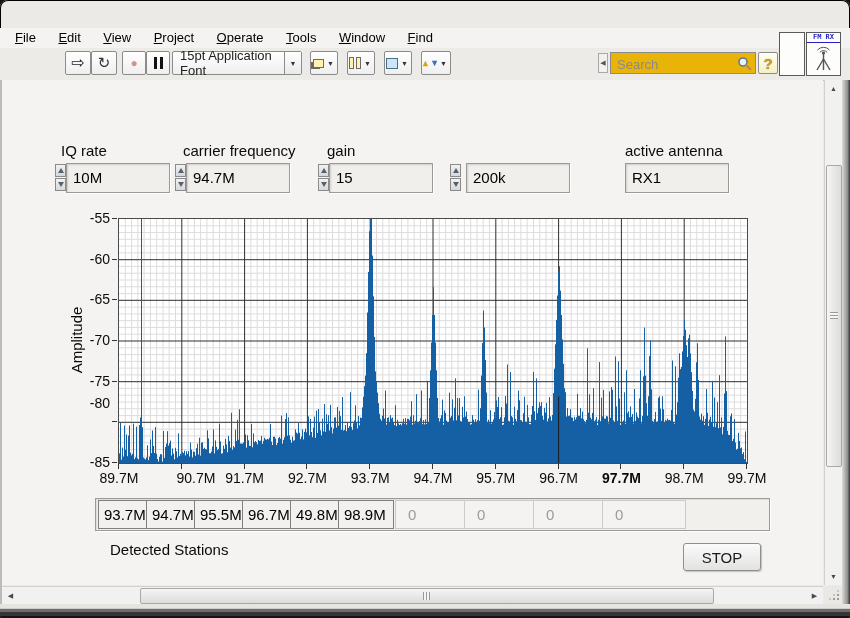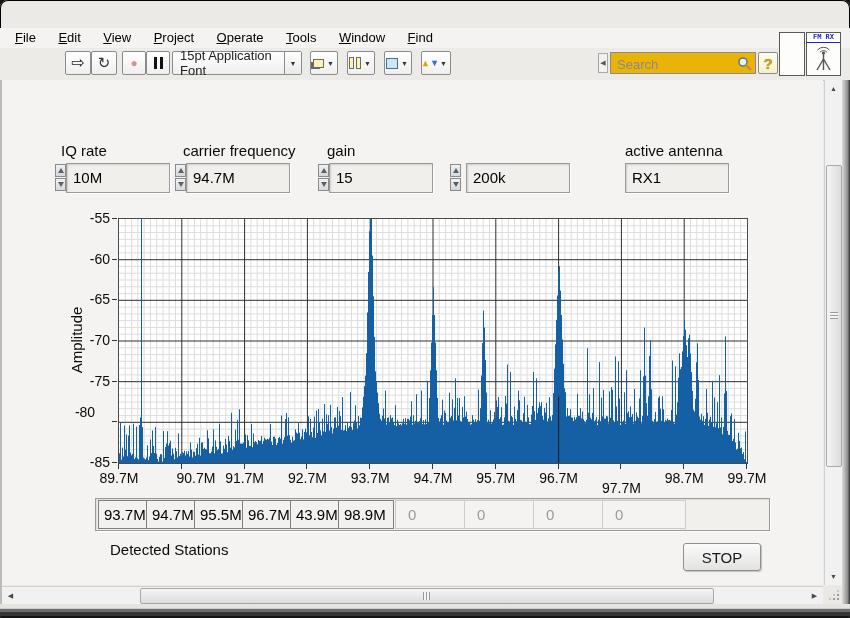--- a/index.html
+++ b/index.html
@@ -262,61 +262,61 @@
             <path d="M62.8 0V244M125.6 0V244M188.4 0V244M251.2 0V244M314.0 0V244M376.8 0V244M439.6 0V244M502.4 0V244M565.2 0V244M0 40.7H628M0 81.3H628M0 122.0H628M0 162.7H628M0 203.3H628" stroke="#2E2E2E" stroke-width="1" fill="none"></path>
             <path d="M0.5 244V234.4M1.5 244V203.8M2.5 244V240.7M3.5 244V228.6M4.5 244V237.6M5.5 244V206.6M6.5 244V230.7M7.5 244V215.5M8.5 244V237.2M9.5 244V216.6M10.5 244V206.4M11.5 244V233.7M12.5 244V236.4M13.5 244V234.8M14.5 244V204.6M15.5 244V240.1M16.5 244V238.3M17.5 244V207.6M18.5 244V239.3M19.5 244V240.4M20.5 244V206.0M21.5 244V198.5M22.5 244V0.0M23.5 244V208.2M24.5 244V238.6M25.5 244V239.5M26.5 244V240.5M27.5 244V238.5M28.5 244V226.3M29.5 244V241.1M30.5 244V237.6M31.5 244V220.5M32.5 244V234.1M33.5 244V211.4M34.5 244V226.9M35.5 244V234.0M36.5 244V208.1M37.5 244V234.7M38.5 244V240.0M39.5 244V242.5M40.5 244V237.9M41.5 244V235.1M42.5 244V235.4M43.5 244V242.6M44.5 244V212.0M45.5 244V238.9M46.5 244V228.0M47.5 244V224.6M48.5 244V212.2M49.5 244V226.6M50.5 244V224.2M51.5 244V221.6M52.5 244V236.5M53.5 244V229.4M54.5 244V234.6M55.5 244V240.3M56.5 244V228.8M57.5 244V232.3M58.5 244V238.5M59.5 244V214.4M60.5 244V237.1M61.5 244V234.9M62.5 244V236.5M63.5 244V233.0M64.5 244V234.1M65.5 244V231.7M66.5 244V236.4M67.5 244V232.3M68.5 244V234.9M69.5 244V232.1M70.5 244V237.6M71.5 244V223.6M72.5 244V230.6M73.5 244V238.4M74.5 244V232.5M75.5 244V233.0M76.5 244V236.7M77.5 244V229.2M78.5 244V224.7M79.5 244V235.5M80.5 244V218.7M81.5 244V236.7M82.5 244V223.7M83.5 244V223.2M84.5 244V229.9M85.5 244V228.7M86.5 244V230.1M87.5 244V230.4M88.5 244V211.3M89.5 244V219.3M90.5 244V234.2M91.5 244V234.3M92.5 244V232.5M93.5 244V227.5M94.5 244V210.4M95.5 244V234.4M96.5 244V221.4M97.5 244V227.8M98.5 244V231.1M99.5 244V229.9M100.5 244V204.6M101.5 244V222.4M102.5 244V234.5M103.5 244V234.3M104.5 244V226.6M105.5 244V229.8M106.5 244V219.9M107.5 244V225.4M108.5 244V233.2M109.5 244V216.9M110.5 244V221.9M111.5 244V228.6M112.5 244V193.8M113.5 244V230.8M114.5 244V227.1M115.5 244V228.4M116.5 244V210.7M117.5 244V221.9M118.5 244V200.9M119.5 244V220.8M120.5 244V190.3M121.5 244V224.5M122.5 244V224.6M123.5 244V224.6M124.5 244V223.4M125.5 244V222.7M126.5 244V215.5M127.5 244V228.6M128.5 244V216.2M129.5 244V221.3M130.5 244V226.9M131.5 244V226.9M132.5 244V204.9M133.5 244V228.3M134.5 244V214.4M135.5 244V223.3M136.5 244V222.0M137.5 244V223.2M138.5 244V225.4M139.5 244V221.0M140.5 244V221.9M141.5 244V221.7M142.5 244V216.9M143.5 244V224.8M144.5 244V221.9M145.5 244V218.7M146.5 244V220.3M147.5 244V220.7M148.5 244V219.8M149.5 244V220.4M150.5 244V218.7M151.5 244V205.0M152.5 244V222.6M153.5 244V226.1M154.5 244V217.8M155.5 244V217.7M156.5 244V219.5M157.5 244V226.1M158.5 244V224.1M159.5 244V219.0M160.5 244V217.9M161.5 244V219.7M162.5 244V196.6M163.5 244V224.7M164.5 244V220.8M165.5 244V218.3M166.5 244V200.1M167.5 244V194.1M168.5 244V216.6M169.5 244V198.4M170.5 244V216.3M171.5 244V220.7M172.5 244V223.8M173.5 244V217.7M174.5 244V221.7M175.5 244V221.2M176.5 244V210.4M177.5 244V213.6M178.5 244V214.7M179.5 244V204.1M180.5 244V213.7M181.5 244V220.2M182.5 244V217.6M183.5 244V210.4M184.5 244V220.4M185.5 244V212.8M186.5 244V209.7M187.5 244V213.4M188.5 244V208.9M189.5 244V197.4M190.5 244V216.3M191.5 244V200.0M192.5 244V213.0M193.5 244V218.2M194.5 244V208.6M195.5 244V197.6M196.5 244V218.8M197.5 244V191.6M198.5 244V214.0M199.5 244V190.0M200.5 244V203.7M201.5 244V211.4M202.5 244V216.4M203.5 244V199.6M204.5 244V212.4M205.5 244V185.0M206.5 244V212.8M207.5 244V195.2M208.5 244V205.0M209.5 244V196.2M210.5 244V211.5M211.5 244V185.8M212.5 244V208.1M213.5 244V214.5M214.5 244V209.6M215.5 244V198.5M216.5 244V198.4M217.5 244V208.6M218.5 244V188.0M219.5 244V206.7M220.5 244V191.9M221.5 244V197.2M222.5 244V210.9M223.5 244V178.0M224.5 244V211.5M225.5 244V210.9M226.5 244V206.0M227.5 244V212.1M228.5 244V203.7M229.5 244V208.9M230.5 244V207.1M231.5 244V173.2M232.5 244V208.1M233.5 244V210.9M234.5 244V204.3M235.5 244V201.5M236.5 244V186.3M237.5 244V203.1M238.5 244V209.4M239.5 244V197.0M240.5 244V206.3M241.5 244V198.5M242.5 244V198.9M243.5 244V188.4M244.5 244V177.8M245.5 244V167.2M246.5 244V156.6M247.5 244V134.2M248.5 244V93.5M249.5 244V52.9M250.5 244V12.2M251.5 244V0.0M252.5 244V0.0M253.5 244V36.6M254.5 244V77.3M255.5 244V117.9M256.5 244V152.4M257.5 244V163.0M258.5 244V173.6M259.5 244V184.1M260.5 244V194.7M261.5 244V199.8M262.5 244V201.7M263.5 244V196.7M264.5 244V189.5M265.5 244V199.5M266.5 244V171.5M267.5 244V205.6M268.5 244V198.9M269.5 244V198.3M270.5 244V203.8M271.5 244V196.2M272.5 244V199.5M273.5 244V198.5M274.5 244V203.2M275.5 244V206.1M276.5 244V186.3M277.5 244V207.1M278.5 244V200.8M279.5 244V204.4M280.5 244V206.0M281.5 244V204.9M282.5 244V206.4M283.5 244V204.3M284.5 244V199.8M285.5 244V204.7M286.5 244V199.1M287.5 244V205.5M288.5 244V199.8M289.5 244V199.9M290.5 244V201.4M291.5 244V197.6M292.5 244V182.2M293.5 244V205.7M294.5 244V196.3M295.5 244V204.4M296.5 244V201.8M297.5 244V175.2M298.5 244V202.9M299.5 244V204.1M300.5 244V202.0M301.5 244V199.2M302.5 244V171.5M303.5 244V205.2M304.5 244V201.1M305.5 244V205.4M306.5 244V200.4M307.5 244V205.1M308.5 244V161.9M309.5 244V203.3M310.5 244V178.9M311.5 244V151.3M312.5 244V123.6M313.5 244V96.0M314.5 244V68.3M315.5 244V96.0M316.5 244V123.6M317.5 244V151.3M318.5 244V178.9M319.5 244V199.0M320.5 244V202.7M321.5 244V199.4M322.5 244V196.2M323.5 244V180.6M324.5 244V205.7M325.5 244V191.5M326.5 244V194.0M327.5 244V201.5M328.5 244V203.7M329.5 244V203.3M330.5 244V173.6M331.5 244V198.7M332.5 244V196.9M333.5 244V180.4M334.5 244V201.4M335.5 244V188.7M336.5 244V159.4M337.5 244V201.3M338.5 244V179.0M339.5 244V196.4M340.5 244V179.1M341.5 244V201.9M342.5 244V202.8M343.5 244V187.9M344.5 244V198.3M345.5 244V177.3M346.5 244V197.6M347.5 244V192.6M348.5 244V200.0M349.5 244V203.1M350.5 244V203.6M351.5 244V205.7M352.5 244V205.1M353.5 244V196.1M354.5 244V200.7M355.5 244V203.3M356.5 244V200.3M357.5 244V203.7M358.5 244V201.2M359.5 244V170.7M360.5 244V201.8M361.5 244V189.2M362.5 244V156.6M363.5 244V124.1M364.5 244V91.6M365.5 244V108.5M366.5 244V141.0M367.5 244V173.6M368.5 244V203.0M369.5 244V200.6M370.5 244V204.2M371.5 244V191.2M372.5 244V204.5M373.5 244V203.5M374.5 244V200.5M375.5 244V193.0M376.5 244V198.8M377.5 244V181.4M378.5 244V187.9M379.5 244V177.9M380.5 244V200.1M381.5 244V198.2M382.5 244V188.2M383.5 244V206.0M384.5 244V205.5M385.5 244V198.3M386.5 244V177.0M387.5 244V184.6M388.5 244V145.6M389.5 244V201.8M390.5 244V202.6M391.5 244V152.9M392.5 244V197.1M393.5 244V198.4M394.5 244V205.8M395.5 244V187.6M396.5 244V199.8M397.5 244V202.4M398.5 244V191.1M399.5 244V171.6M400.5 244V181.3M401.5 244V201.0M402.5 244V201.4M403.5 244V203.5M404.5 244V194.2M405.5 244V177.7M406.5 244V202.7M407.5 244V203.5M408.5 244V186.0M409.5 244V198.3M410.5 244V205.1M411.5 244V205.2M412.5 244V195.6M413.5 244V187.0M414.5 244V152.9M415.5 244V192.2M416.5 244V200.9M417.5 244V159.4M418.5 244V194.1M419.5 244V188.8M420.5 244V183.2M421.5 244V187.0M422.5 244V183.2M423.5 244V196.9M424.5 244V200.7M425.5 244V188.8M426.5 244V193.6M427.5 244V183.8M428.5 244V202.5M429.5 244V199.4M430.5 244V178.1M431.5 244V197.4M432.5 244V201.6M433.5 244V195.9M434.5 244V174.1M435.5 244V149.7M436.5 244V125.3M437.5 244V100.9M438.5 244V76.5M439.5 244V52.1M440.5 244V47.2M441.5 244V71.6M442.5 244V96.0M443.5 244V120.4M444.5 244V144.8M445.5 244V169.2M446.5 244V173.2M447.5 244V197.5M448.5 244V189.1M449.5 244V197.1M450.5 244V196.6M451.5 244V190.2M452.5 244V198.4M453.5 244V198.6M454.5 244V202.1M455.5 244V197.8M456.5 244V200.5M457.5 244V198.2M458.5 244V174.9M459.5 244V196.7M460.5 244V196.9M461.5 244V189.1M462.5 244V199.3M463.5 244V192.6M464.5 244V200.2M465.5 244V202.2M466.5 244V204.2M467.5 244V200.9M468.5 244V129.3M469.5 244V193.7M470.5 244V175.3M471.5 244V198.5M472.5 244V200.3M473.5 244V193.9M474.5 244V169.2M475.5 244V202.3M476.5 244V200.8M477.5 244V198.1M478.5 244V206.1M479.5 244V200.8M480.5 244V143.1M481.5 244V202.3M482.5 244V178.7M483.5 244V197.4M484.5 244V170.9M485.5 244V199.5M486.5 244V199.7M487.5 244V197.1M488.5 244V197.4M489.5 244V204.4M490.5 244V172.4M491.5 244V198.7M492.5 244V168.1M493.5 244V170.8M494.5 244V201.4M495.5 244V203.7M496.5 244V137.5M497.5 244V187.4M498.5 244V201.8M499.5 244V142.3M500.5 244V179.6M501.5 244V206.0M502.5 244V200.5M503.5 244V202.9M504.5 244V201.5M505.5 244V173.3M506.5 244V204.7M507.5 244V151.3M508.5 244V194.2M509.5 244V192.4M510.5 244V198.3M511.5 244V187.4M512.5 244V197.8M513.5 244V195.0M514.5 244V204.4M515.5 244V170.0M516.5 244V201.9M517.5 244V193.4M518.5 244V197.6M519.5 244V199.1M520.5 244V179.5M521.5 244V151.3M522.5 244V204.3M523.5 244V196.9M524.5 244V157.4M525.5 244V108.6M526.5 244V156.6M527.5 244V184.2M528.5 244V196.7M529.5 244V177.3M530.5 244V137.1M531.5 244V121.5M532.5 244V170.3M533.5 244V201.8M534.5 244V204.1M535.5 244V200.1M536.5 244V192.9M537.5 244V203.1M538.5 244V202.3M539.5 244V178.8M540.5 244V177.3M541.5 244V189.6M542.5 244V201.8M543.5 244V177.3M544.5 244V190.3M545.5 244V203.9M546.5 244V201.0M547.5 244V201.7M548.5 244V199.6M549.5 244V201.2M550.5 244V200.8M551.5 244V201.7M552.5 244V190.9M553.5 244V141.5M554.5 244V203.2M555.5 244V204.7M556.5 244V147.2M557.5 244V195.5M558.5 244V183.2M559.5 244V158.8M560.5 244V134.4M561.5 244V150.2M562.5 244V147.9M563.5 244V132.4M564.5 244V117.0M565.5 244V101.5M566.5 244V110.8M567.5 244V126.2M568.5 244V138.0M569.5 244V119.3M570.5 244V115.7M571.5 244V134.4M572.5 244V153.1M573.5 244V171.9M574.5 244V190.6M575.5 244V192.5M576.5 244V179.9M577.5 244V143.3M578.5 244V124.3M579.5 244V160.9M580.5 244V197.5M581.5 244V200.5M582.5 244V194.7M583.5 244V201.9M584.5 244V197.2M585.5 244V205.9M586.5 244V199.8M587.5 244V170.0M588.5 244V193.8M589.5 244V207.0M590.5 244V200.7M591.5 244V197.8M592.5 244V203.0M593.5 244V161.9M594.5 244V207.8M595.5 244V178.5M596.5 244V208.3M597.5 244V204.2M598.5 244V183.1M599.5 244V209.2M600.5 244V156.2M601.5 244V208.4M602.5 244V198.5M603.5 244V215.3M604.5 244V207.9M605.5 244V174.4M606.5 244V117.4M607.5 244V172.1M608.5 244V211.9M609.5 244V215.8M610.5 244V216.1M611.5 244V197.3M612.5 244V194.4M613.5 244V222.0M614.5 244V219.8M615.5 244V200.1M616.5 244V223.5M617.5 244V230.6M618.5 244V229.7M619.5 244V213.8M620.5 244V221.9M621.5 244V229.3M622.5 244V228.5M623.5 244V235.0M624.5 244V233.1M625.5 244V240.2M626.5 244V212.5M627.5 244V242.9" stroke="#155FA5" stroke-width="1" fill="none"></path>
             <path d="M439.6 177.3V244" stroke="#1A1A1A" stroke-width="1" fill="none"></path>
           </svg></div>
 
     <div class="stations">
       <div class="st-cell" style="left:2px;">93.7M</div>
       <div class="st-cell" style="left:50px;">94.7M</div>
       <div class="st-cell" style="left:98px;">95.5M</div>
       <div class="st-cell" style="left:146px;">96.7M</div>
-      <div class="st-cell" style="left:194px;">43.9M</div>
+      <div class="st-cell" style="left:194px;">49.8M</div>
       <div class="st-cell" style="left:242px;">98.9M</div>
       <div class="st-cell empty" style="left:299px;">0</div>
       <div class="st-cell empty" style="left:368px;">0</div>
       <div class="st-cell empty" style="left:437px;">0</div>
       <div class="st-cell empty" style="left:506px;">0</div>
     </div>
     <div class="stations-label">Detected Stations</div>
 
     <div class="stop-btn">STOP</div>
   <div class="y-tick-label" style="left: 58px; top: 130px;">-55</div>
         <div class="tickmark" style="left: 110px; top: 138px; width: 5px; height: 1px;"></div>
         <div class="y-tick-label" style="left: 58px; top: 170.667px;">-60</div>
         <div class="tickmark" style="left: 110px; top: 178.667px; width: 5px; height: 1px;"></div>
         <div class="y-tick-label" style="left: 58px; top: 211.333px;">-65</div>
         <div class="tickmark" style="left: 110px; top: 219.333px; width: 5px; height: 1px;"></div>
         <div class="y-tick-label" style="left: 58px; top: 252px;">-70</div>
         <div class="tickmark" style="left: 110px; top: 260px; width: 5px; height: 1px;"></div>
         <div class="y-tick-label" style="left: 58px; top: 292.667px;">-75</div>
         <div class="tickmark" style="left: 110px; top: 300.667px; width: 5px; height: 1px;"></div>
-        <div class="y-tick-label" style="left: 58px; top: 324px; text-align: center;">-80</div>
+        <div class="y-tick-label" style="left: 58px; top: 315px;">-80</div>
         <div class="tickmark" style="left: 110px; top: 341.333px; width: 5px; height: 1px;"></div>
         <div class="y-tick-label" style="left: 58px; top: 374px;">-85</div>
         <div class="tickmark" style="left: 110px; top: 382px; width: 5px; height: 1px;"></div>
         <div class="x-tick-label" style="left: 89px; top: 390px;">89.7M</div>
         <div class="tickmark" style="left: 116px; top: 384px; width: 1px; height: 5px;"></div>
         <div class="x-tick-label" style="left: 166px; top: 390px;">90.7M</div>
         <div class="tickmark" style="left: 178.8px; top: 384px; width: 1px; height: 5px;"></div>
         <div class="x-tick-label" style="left: 214.6px; top: 390px;">91.7M</div>
         <div class="tickmark" style="left: 241.6px; top: 384px; width: 1px; height: 5px;"></div>
         <div class="x-tick-label" style="left: 277.4px; top: 390px;">92.7M</div>
         <div class="tickmark" style="left: 304.4px; top: 384px; width: 1px; height: 5px;"></div>
         <div class="x-tick-label" style="left: 340.2px; top: 390px;">93.7M</div>
         <div class="tickmark" style="left: 367.2px; top: 384px; width: 1px; height: 5px;"></div>
         <div class="x-tick-label" style="left: 403px; top: 390px;">94.7M</div>
         <div class="tickmark" style="left: 430px; top: 384px; width: 1px; height: 5px;"></div>
         <div class="x-tick-label" style="left: 465.8px; top: 390px;">95.7M</div>
         <div class="tickmark" style="left: 492.8px; top: 384px; width: 1px; height: 5px;"></div>
         <div class="x-tick-label" style="left: 528.6px; top: 390px;">96.7M</div>
         <div class="tickmark" style="left: 555.6px; top: 384px; width: 1px; height: 5px;"></div>
-        <div class="x-tick-label" style="left: 591.4px; top: 400px;">97.7M</div>
+        <div class="x-tick-label" style="left: 591.4px; top: 390px; font-weight: bold;">97.7M</div>
         <div class="tickmark" style="left: 618.4px; top: 384px; width: 1px; height: 5px;"></div>
         <div class="x-tick-label" style="left: 654.2px; top: 390px;">98.7M</div>
         <div class="tickmark" style="left: 681.2px; top: 384px; width: 1px; height: 5px;"></div>
         <div class="x-tick-label" style="left: 717px; top: 390px;">99.7M</div>
         <div class="tickmark" style="left: 744px; top: 384px; width: 1px; height: 5px;"></div>
       </div>
 
   <div class="vscroll">
     <div class="sb-btn" style="left:0;top:0;">▲</div>
     <div class="v-thumb">

